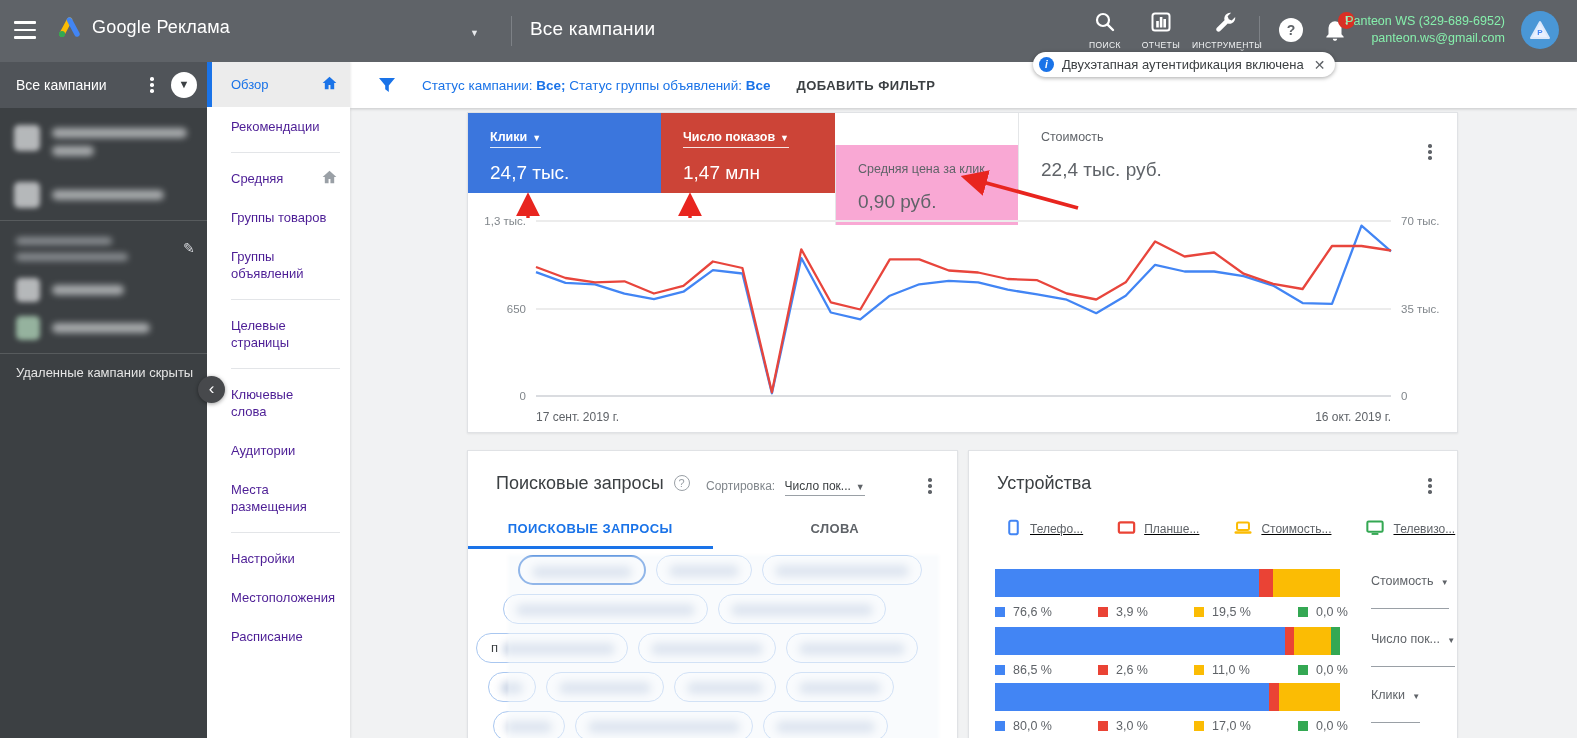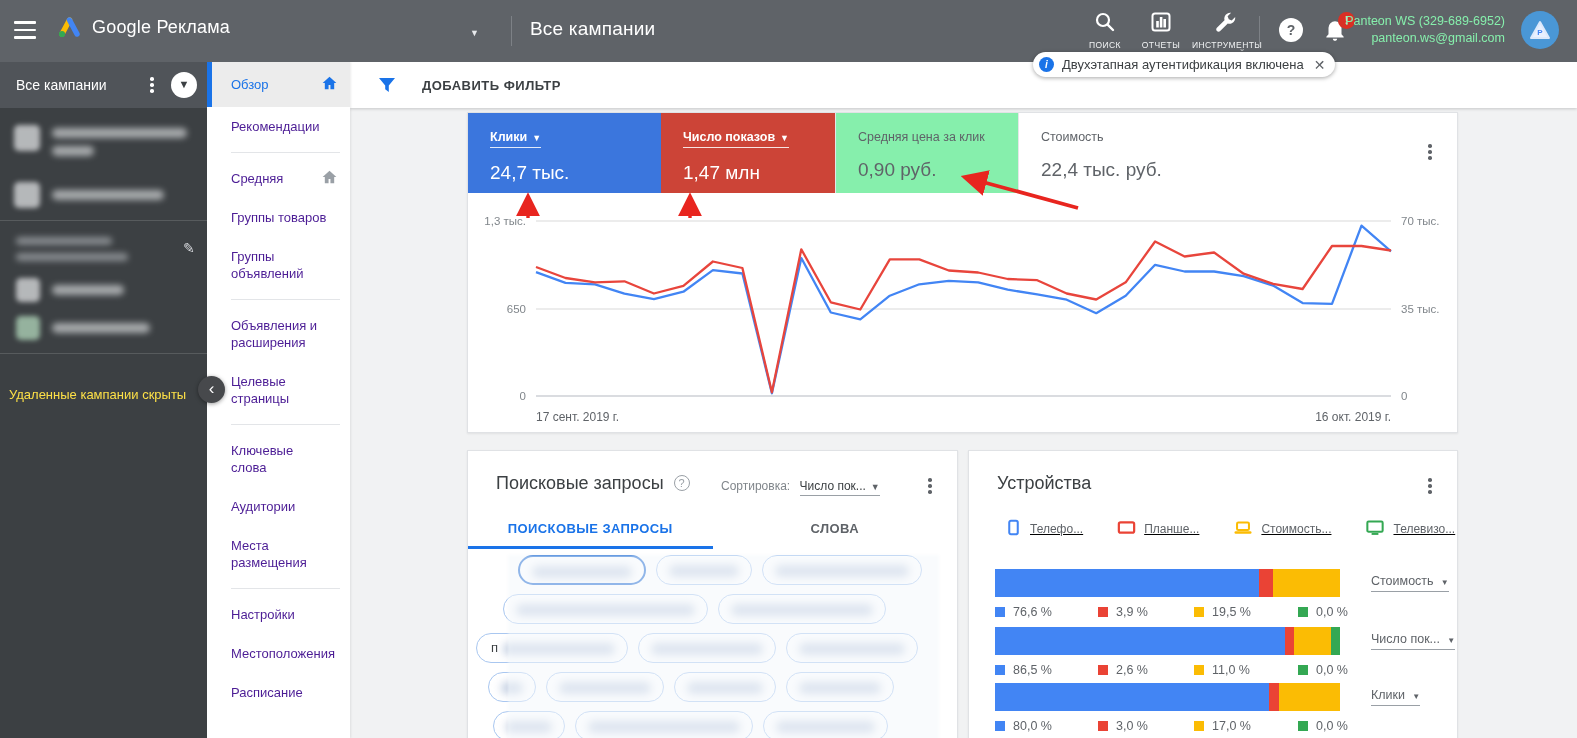--- a/index.html
+++ b/index.html
@@ -47,21 +47,21 @@
   .csb-title { color:#fff; font-size:14px; flex:1; }
   .kebab { width:18px; height:18px; display:flex; flex-direction:column; align-items:center; justify-content:center; gap:2.5px; cursor:pointer; }
   .kebab i { width:3.5px; height:3.5px; border-radius:50%; background:#fff; }
   .csb-collapse { width:26px; height:26px; border-radius:50%; background:#fff; color:#3c4043; text-align:center;
       line-height:24px; font-size:11px; margin-left:10px; cursor:pointer; }
   .blur-ic { position:absolute; width:26px; height:26px; border-radius:5px; background:#c3c5c7; filter:blur(2.5px); opacity:.9; }
   .blur-bar { position:absolute; height:10px; border-radius:5px; background:#b9bcbe; filter:blur(3px); opacity:.85; }
   .blur-bar.dim { height:8px; background:#94989c; }
   .csb-div { position:absolute; left:0; width:207px; height:1px; background:rgba(255,255,255,.14); }
   .pencil { position:absolute; left:183px; top:178px; color:#dadce0; font-size:14px; filter:blur(.6px); }
-  .csb-foot { position:absolute; left:9px; top:303px; color:#fde047; font-size:13px;margin-top:22px; }
+  .csb-foot { position:absolute; left:16px; top:303px; color:#e5e5e5; font-size:13px; }
   .collapse-btn { position:absolute; left:198px; top:376px; width:27px; height:27px; border-radius:50%; background:#47494c;
       color:#fff; font-size:17px; line-height:25px; text-align:center; z-index:25; cursor:pointer;
       box-shadow:0 1px 4px rgba(0,0,0,.4); }
 
   
   .nav { position:absolute; left:207px; top:62px; width:143px; bottom:0; background:#fff; z-index:15;
       box-shadow:1px 0 2px rgba(0,0,0,.08); }
   .nav-item { position:relative; padding:11px 12px 11px 24px; font-size:13px; color:#4c1d95; line-height:17px; cursor:pointer; }
   .nav-item .nav-label { display:inline-block; max-width:96px; }
   .nav-item.active { background:#ececec; color:#1a73e8; padding-top:14px; padding-bottom:14px; }
@@ -89,21 +89,21 @@
   
   .metric-row { position:absolute; left:0; top:0; width:100%; height:80px; display:flex; }
   .metric-card { height:80px; padding:14px 0 0 22px; position:relative; }
   .metric-card.plain { border-left:1px solid #e4e6e8; }
   .metric-label { font-size:12.5px; display:inline-block; }
   .metric-label.dd { border-bottom:1px solid rgba(255,255,255,.85); padding-bottom:3px; font-weight:bold; }
   .metric-caret { font-size:9px; margin-left:5px; }
   .metric-value { font-size:19px; margin-top:14px; }
 
   
-  .sortrow { position:absolute; left:253px; top:28px; font-size:12px; color:#80868b; }
+  .sortrow { position:absolute; left:238px; top:28px; font-size:12px; color:#80868b; }
   .sort-dd { color:#3c4043; border-bottom:1px solid #9aa0a6; padding-bottom:2px; margin-left:6px; cursor:pointer; }
   .sort-dd .metric-caret { color:#5f6368; }
   .helpq { display:inline-block; width:16px; height:16px; border:1.5px solid #9aa0a6; border-radius:50%; color:#9aa0a6;
       font-size:11px; line-height:15px; text-align:center; vertical-align:2px; margin-left:10px; }
   .tabs { position:absolute; left:0; top:58px; width:100%; display:flex; }
   .tab { flex:1; text-align:center; font-size:13px; font-weight:bold; letter-spacing:.4px; color:#5f6368;
       padding:12px 0 10px; cursor:pointer; }
   .tab.active { color:#1a73e8; border-bottom:3px solid #1a73e8; }
   .chips { position:absolute; left:0; top:104px; width:100%; }
   .chip-row { display:flex; gap:10px; margin:0 0 9px 0; }
@@ -118,21 +118,21 @@
   
   .legend { position:absolute; left:28px; top:68px; display:flex; }
   .leg-item { display:flex; align-items:center; margin-right:26px; cursor:pointer;text-decoration:underline; }
   .leg-item span { font-size:12px; color:#5f6368; margin-left:8px; }
   .dev-group { position:absolute; left:26px; width:430px; }
   .dev-bar { width:345px; height:28px; display:flex; }
   .dev-pcts { width:362px; display:grid; grid-template-columns:103px 96px 104px auto; margin-top:8px; }
   .dev-pct { display:flex; align-items:center; font-size:12.5px; color:#5f6368; }
   .dev-pct .sq { width:10px; height:10px; margin-right:8px; display:inline-block; }
   .dev-sort { position:absolute; left:376px; top:5px; font-size:12.5px; color:#5f6368; white-space:nowrap;
-      border-bottom:1px solid #9aa0a6; padding-bottom:3px; cursor:pointer; }
+      border-bottom:1px solid #9aa0a6; padding-bottom:20px; cursor:pointer; }
   .dev-sort .metric-caret { font-size:8px; }
 
   
   text { font-family:"Liberation Sans", sans-serif; }
 
   .arrows { position:absolute; left:0; top:0; width:1577px; height:738px; z-index:40; pointer-events:none; }
 </style>
 </head>
 <body>
 
@@ -236,44 +236,49 @@
           <path fill="#1a73e8" d="M12 1 1 11h3.5v10h6v-7h3v7h6V11H23z"></path>
         </svg></span></div>
     <div class="nav-item"><span class="nav-label">Рекомендации</span></div>
     <div class="nav-divider"></div>
     <div class="nav-item"><span class="nav-label">Средняя</span><span class="nav-home"><svg width="15" height="14" viewBox="0 0 24 22">
           <path fill="#9aa0a6" d="M12 1 1 11h3.5v10h6v-7h3v7h6V11H23z"></path>
         </svg></span></div>
     <div class="nav-item"><span class="nav-label">Группы товаров</span></div>
     <div class="nav-item"><span class="nav-label">Группы объявлений</span></div>
     <div class="nav-divider"></div>
-    <div class="nav-item"><span class="nav-label">Объявления и расширения</span></div>
     <div class="nav-item"><span class="nav-label">Целевые страницы</span></div>
     <div class="nav-divider"></div>
     <div class="nav-item"><span class="nav-label">Ключевые слова</span></div>
     <div class="nav-item"><span class="nav-label">Аудитории</span></div>
     <div class="nav-item"><span class="nav-label">Места размещения</span></div>
     <div class="nav-divider"></div>
     <div class="nav-item"><span class="nav-label">Настройки</span></div>
     <div class="nav-item"><span class="nav-label">Местоположения</span></div>
     <div class="nav-item"><span class="nav-label">Расписание</span></div>
   </div>
 
 <div class="filterbar">
   <svg class="funnel" width="18" height="18" viewBox="0 0 18 18">
     <path fill="#1a73e8" d="M1 2h16l-6.2 7.4V16l-3.6-2.7V9.4z"></path>
   </svg>
+  <span class="filter-text">
+    <span>Статус кампании:</span>
+    <b>Все;</b>
+    <span>Статус группы объявлений:</span>
+    <b>Все</b>
+  </span>
   <span class="add-filter">ДОБАВИТЬ ФИЛЬТР</span>
 </div>
 
 <div class="card overview">
   <div class="metric-row" id="metric-row">
       <div class="metric-card" style="width: 193px; background: rgb(59, 118, 221); color: rgb(255, 255, 255);"><div class="metric-label dd"><span>Клики</span><span class="metric-caret">▼</span></div><div class="metric-value">24,7 тыс.</div></div>
       <div class="metric-card" style="width: 174px; background: rgb(204, 68, 55); color: rgb(255, 255, 255);"><div class="metric-label dd"><span>Число показов</span><span class="metric-caret">▼</span></div><div class="metric-value">1,47 млн</div></div>
-      <div class="metric-card plain" style="width: 183px; background: #86efac; color: rgb(95, 99, 104);"><div class="metric-label"><span>Средняя цена за клик</span></div><div class="metric-value">0,90 руб.</div></div>
+      <div class="metric-card plain" style="width: 183px; background: #f9a8d4; color: rgb(95, 99, 104); margin-top: 32px;"><div class="metric-label"><span>Средняя цена за клик</span></div><div class="metric-value">0,90 руб.</div></div>
       <div class="metric-card plain" style="width: 196px; background: rgb(255, 255, 255); color: rgb(95, 99, 104);"><div class="metric-label"><span>Стоимость</span></div><div class="metric-value">22,4 тыс. руб.</div></div>
     </div>
   <span class="card-kebab kebab" style="top:30px">
       <i></i>
       <i></i>
       <i></i>
     </span>
   <svg id="trend-svg" width="991" height="241" style="position:absolute; left:0; top:80px">
       <line x1="68" y1="28" x2="923" y2="28" stroke="#ececec" stroke-width="2"></line>
       <line x1="68" y1="116" x2="923" y2="116" stroke="#ececec" stroke-width="2"></line>

